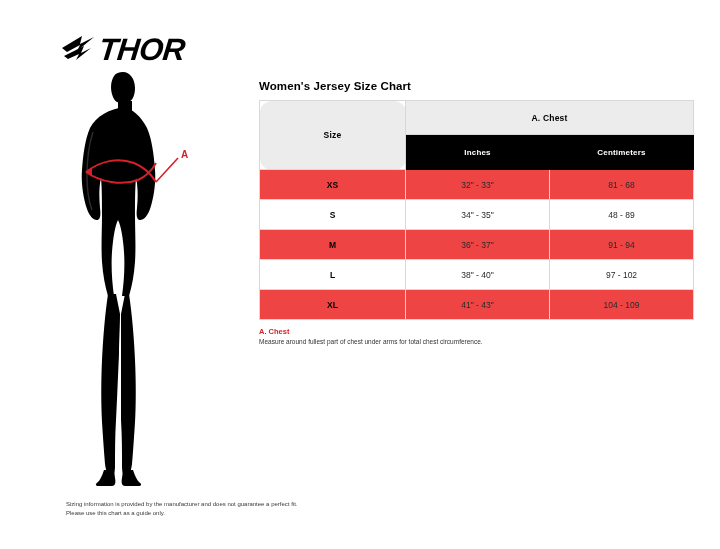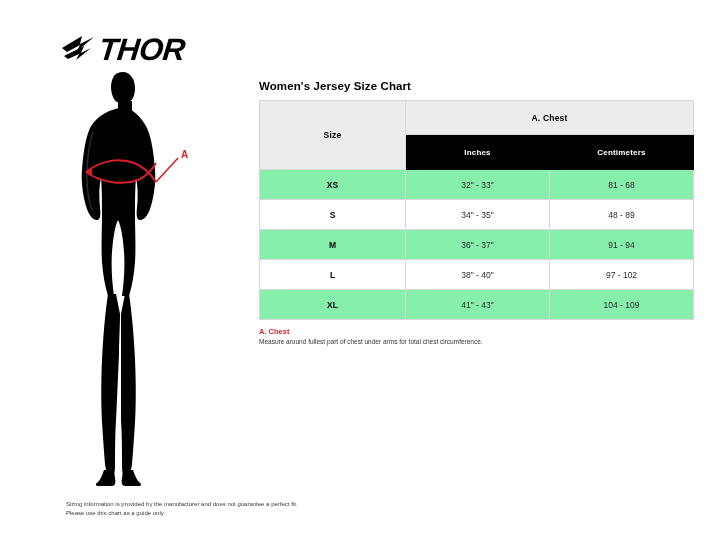--- a/index.html
+++ b/index.html
@@ -89,39 +89,40 @@
     border: 1px solid #000 !important;
   }
   .th-size {
     background: #ececed;
     color: #000;
     font-size: 8.5px;
     font-weight: bold;
     height: 53px;
     width: 146px;
     letter-spacing: 0.2px;
+    border-radius: 12px;
   }
   .th-group {
     background: #ececed;
     color: #000;
     font-size: 8.5px;
     font-weight: bold;
     height: 34px;
     letter-spacing: 0.2px;
   }
   td.cell {
     font-size: 8.5px;
     height: 30px;
     color: #2a2a2a;
   }
   td.cell.size {
     font-weight: bold;
     color: #000;
   }
-  tr.row-alt td { background: #86efac; }
+  tr.row-alt td { background: #ef4444; }
   tr.row-plain td { background: #ffffff; }
 
   .measure-title {
     margin-top: 17px;
     font-size: 11.5px;
     font-weight: bold;
     color: #000;
   }
   .measure-label {
     margin-top: 7px;

